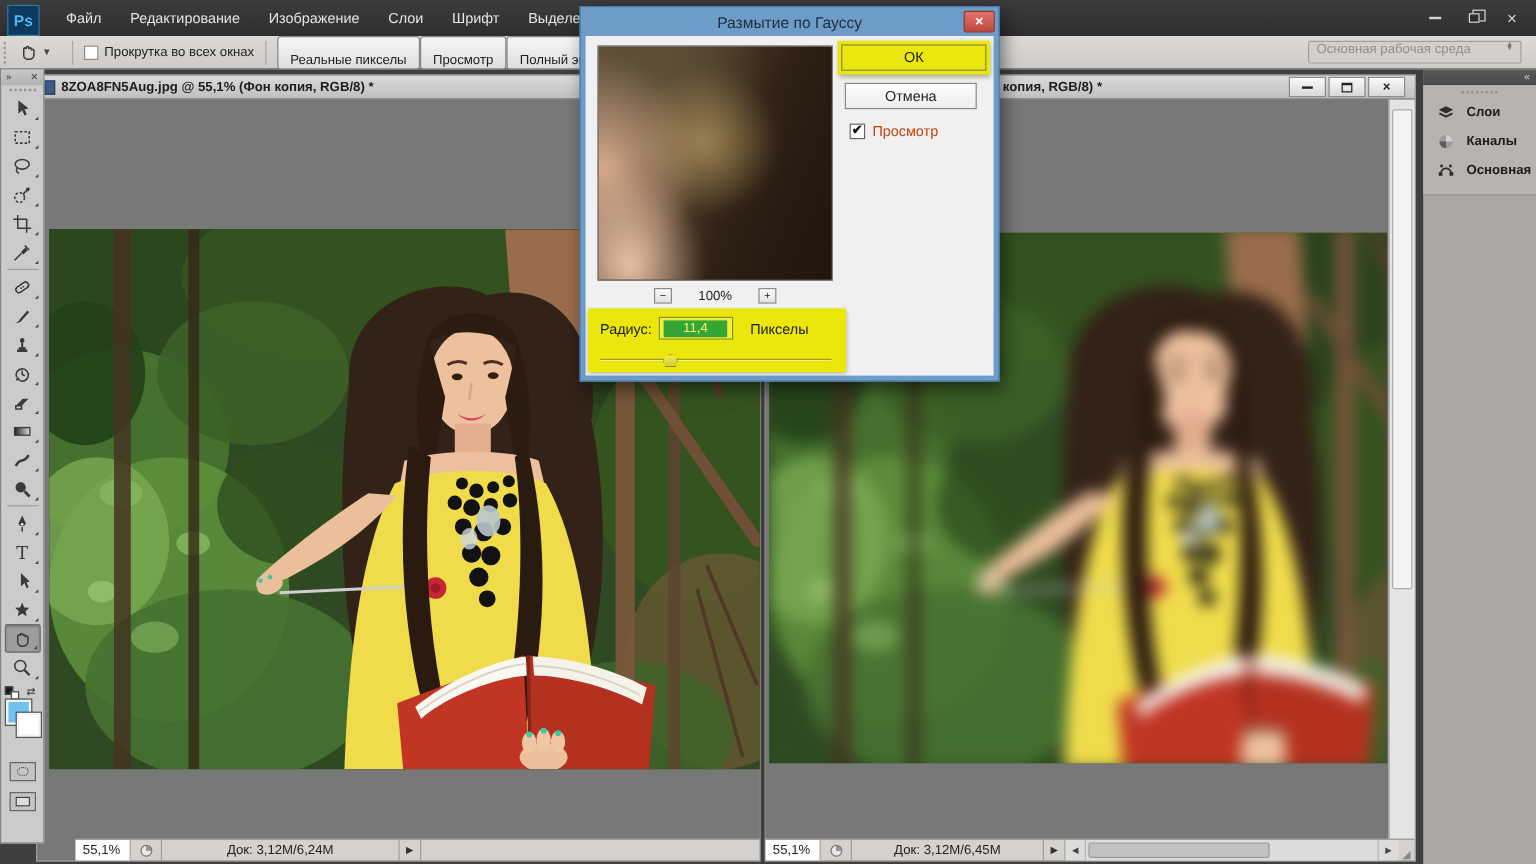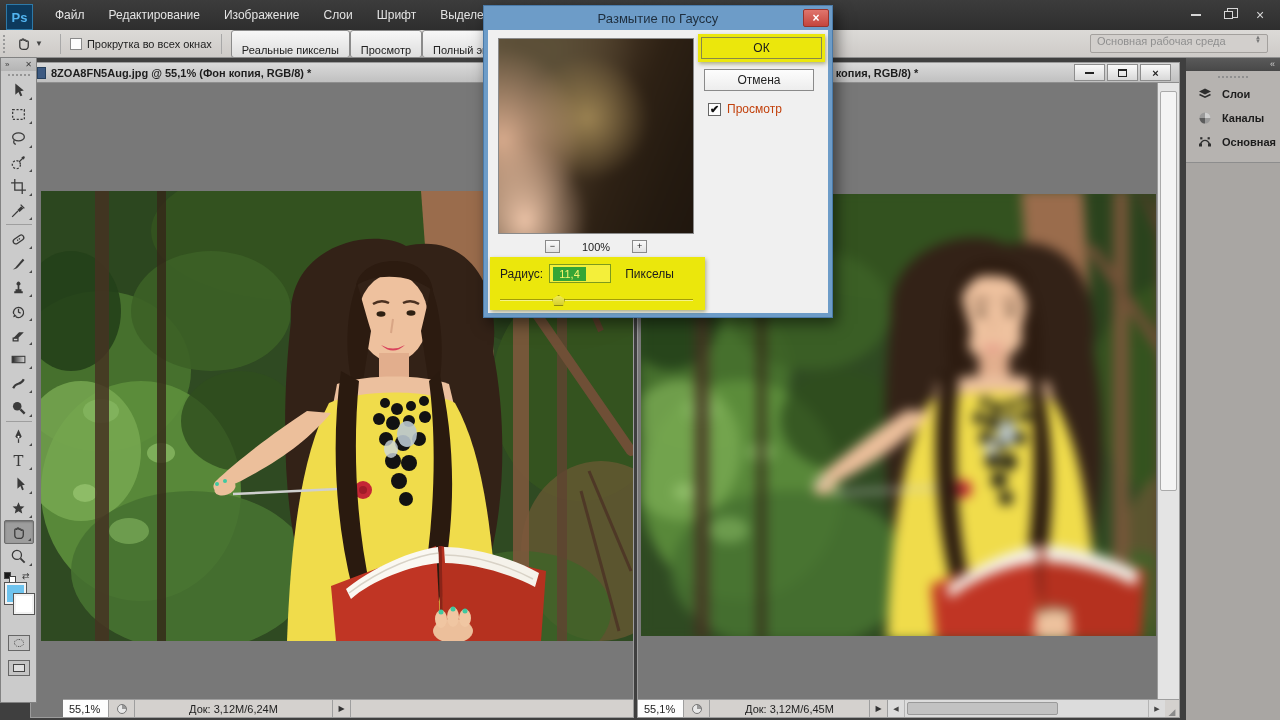--- a/index.html
+++ b/index.html
@@ -112,21 +112,21 @@
   .hl-ok { position:absolute; left:210px; top:4px; width:127px; height:28px; padding:3px; }
   .btn-ok { width:100%; height:100%; border:1px solid #88884a; display:flex; align-items:center; justify-content:center; font-size:12px; color:#1c1c1c; background:transparent; }
   .btn-cancel { position:absolute; left:216px; top:39px; width:110px; height:22px; background:linear-gradient(#fdfdfd,#ededed); border:1px solid #8a8a8a; display:flex; align-items:center; justify-content:center; font-size:12px; color:#222; }
   .chk-row { position:absolute; left:220px; top:72px; display:flex; align-items:center; }
   .chk-box { width:13px; height:13px; background:#fdfdfd; border:1px solid #666; margin-right:6px; display:flex; align-items:center; justify-content:center; font-size:11px; font-weight:bold; color:#111; line-height:1; }
   .chk-label { font-size:12px; color:#c2410c; }
   .hl-radius { position:absolute; left:2px; top:227px; width:215px; height:53px; }
   .radius-row { position:absolute; left:10px; top:7px; display:flex; align-items:center; }
   .radius-label { font-size:12px; color:#1c1c1c; }
   .radius-input { width:62px; height:19px; border:1px solid #7d9a1d; background:#f4ef3a; margin-left:6px; display:flex; align-items:center; padding-left:3px; }
-  .radius-sel { background:#35a535; color:#f7f46e; font-size:11px; padding:1px 6px; }
+  .radius-sel { background:#35a535; color:#f7f46e; font-size:11px; padding:1px 16px; }
   .radius-units { font-size:12px; color:#1c1c1c; margin-left:14px; }
   .slider { position:absolute; left:10px; top:38px; width:193px; height:10px; }
   .slider-track { position:absolute; left:0; right:0; top:4px; height:2px; background:#a39d08; border-bottom:1px solid #f5f388; }
   .slider-thumb { position:absolute; left:27%; top:0; width:13px; height:11px; background:linear-gradient(#f0ea58,#d6d02c); border:1px solid #8f8a10; clip-path:polygon(50% 0, 100% 38%, 84% 100%, 16% 100%, 0 38%); }
 
   .seam { position:absolute; left:634px; top:58px; width:3px; bottom:0; background:#3f3f3f; }
   svg text { font-family:"DejaVu Serif", serif; }
 </style>
 </head>
 <body>

